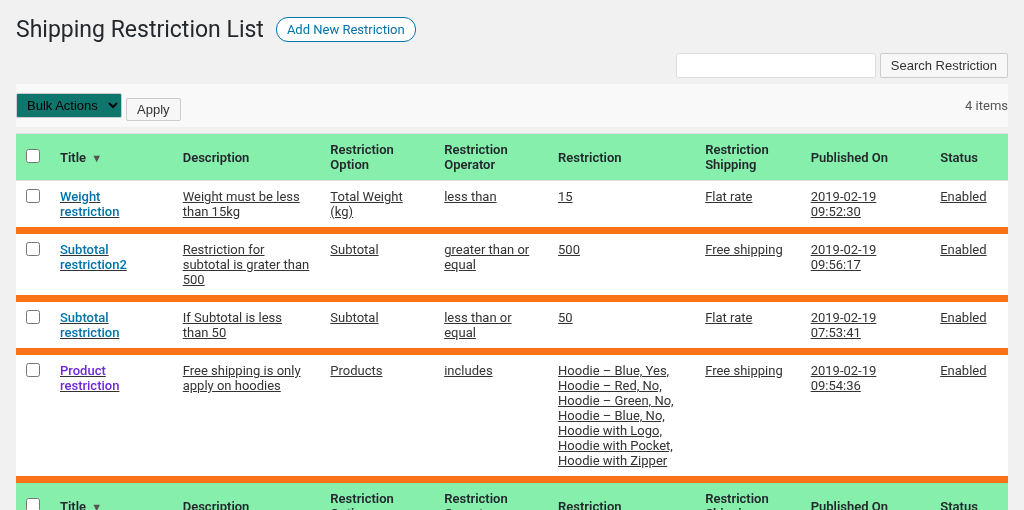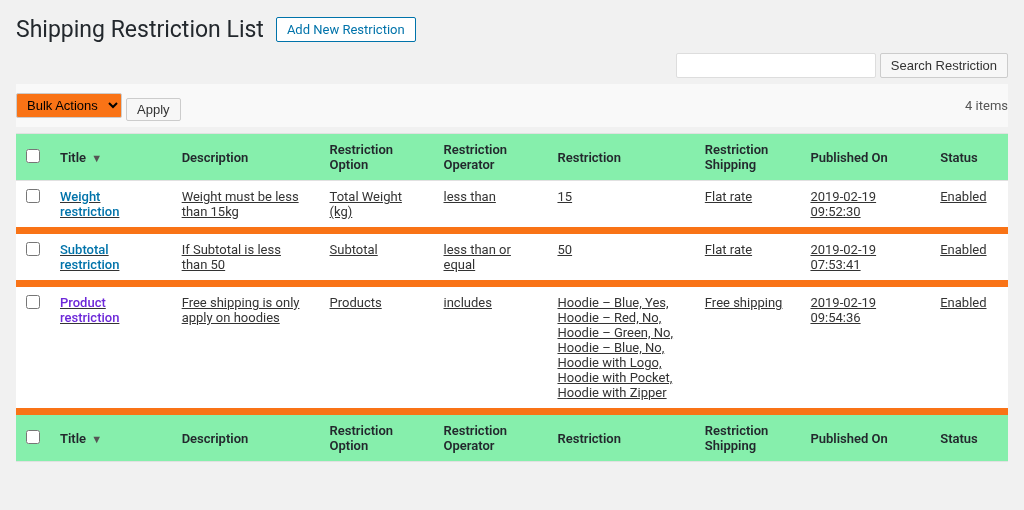--- a/index.html
+++ b/index.html
@@ -24,21 +24,21 @@
       font-size: 23px;
       font-weight: 400;
       color: #23282d;
     }
     .add-new-btn {
       display: inline-block;
       padding: 4px 10px;
       font-size: 13px;
       color: #0073aa;
       border: 1px solid #0073aa;
-      border-radius: 2px;
+      border-radius: 12px;
       background: #fff;
       cursor: pointer;
       text-decoration: none;
     }
 
     .search-bar {
       display: flex;
       justify-content: flex-end;
       align-items: center;
       gap: 4px;
@@ -73,21 +73,21 @@
     .toolbar-left {
       display: flex;
       align-items: center;
       gap: 4px;
     }
     .bulk-actions-select {
       padding: 3px 6px;
       font-size: 13px;
       border: 1px solid #ccc;
       border-radius: 2px;
-      background: #f97316;
+      background: #0f766e;
       cursor: pointer;
     }
     .apply-btn {
       padding: 3px 10px;
       font-size: 13px;
       background: #f7f7f7;
       border: 1px solid #ccc;
       border-radius: 2px;
       cursor: pointer;
       color: #333;
@@ -213,20 +213,33 @@
       <td>less than</td>
       <td>15</td>
       <td>Flat rate</td>
       <td>2019-02-19 09:52:30</td>
       <td>Enabled</td>
     </tr>
         <tr>
       <td>
         <input type="checkbox" style="">
       </td>
+      <td class="title-cell" style="color:#0073aa;cursor:pointer;">Subtotal restriction2</td>
+      <td>Restriction for subtotal is grater than 500</td>
+      <td>Subtotal</td>
+      <td>greater than or equal</td>
+      <td>500</td>
+      <td>Free shipping</td>
+      <td>2019-02-19 09:56:17</td>
+      <td>Enabled</td>
+    </tr>
+        <tr>
+      <td>
+        <input type="checkbox" style="">
+      </td>
       <td class="title-cell" style="color:#0073aa;cursor:pointer;">Subtotal restriction</td>
       <td>If Subtotal is less than 50</td>
       <td>Subtotal</td>
       <td>less than or equal</td>
       <td>50</td>
       <td>Flat rate</td>
       <td>2019-02-19 07:53:41</td>
       <td>Enabled</td>
     </tr>
         <tr>

